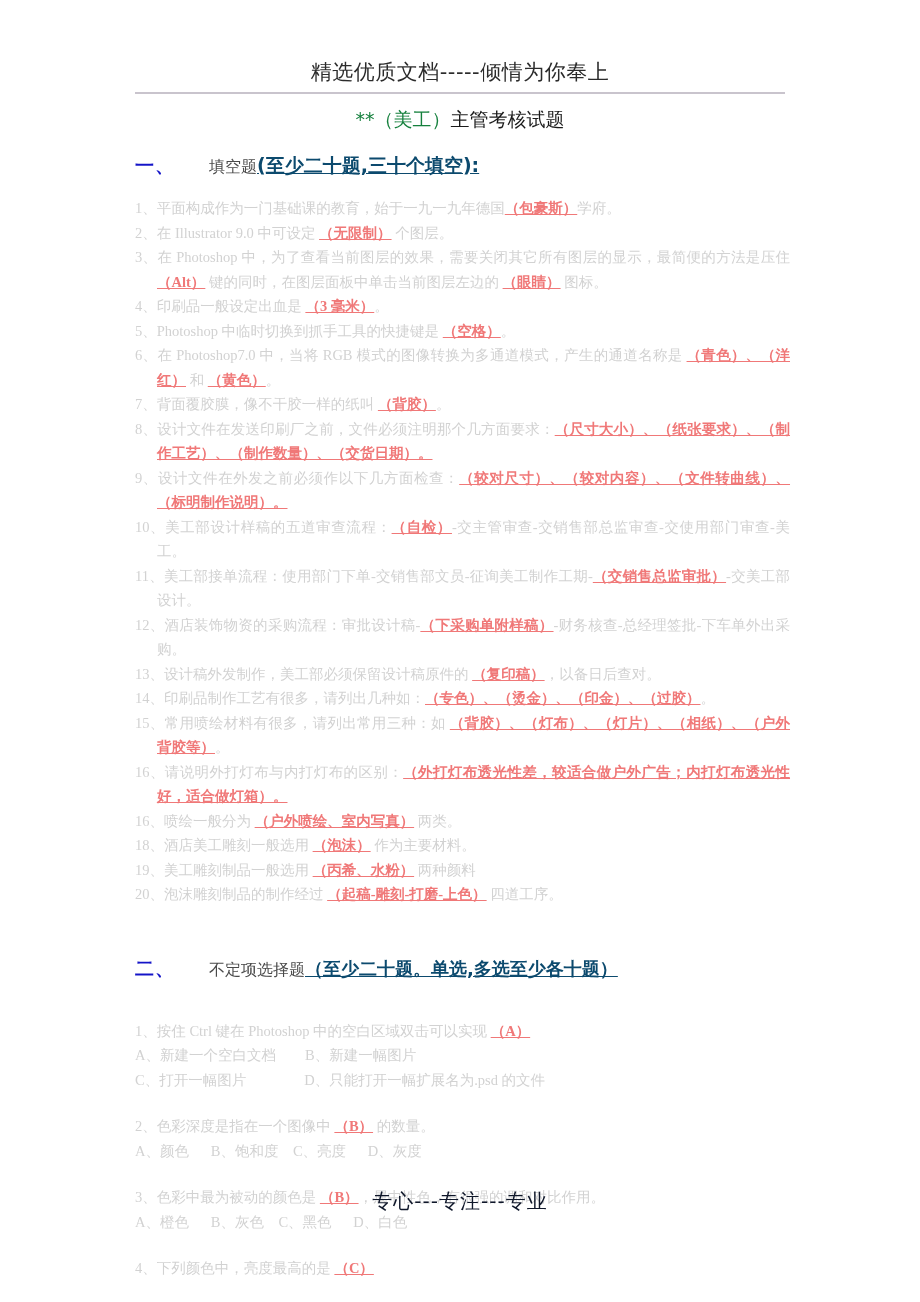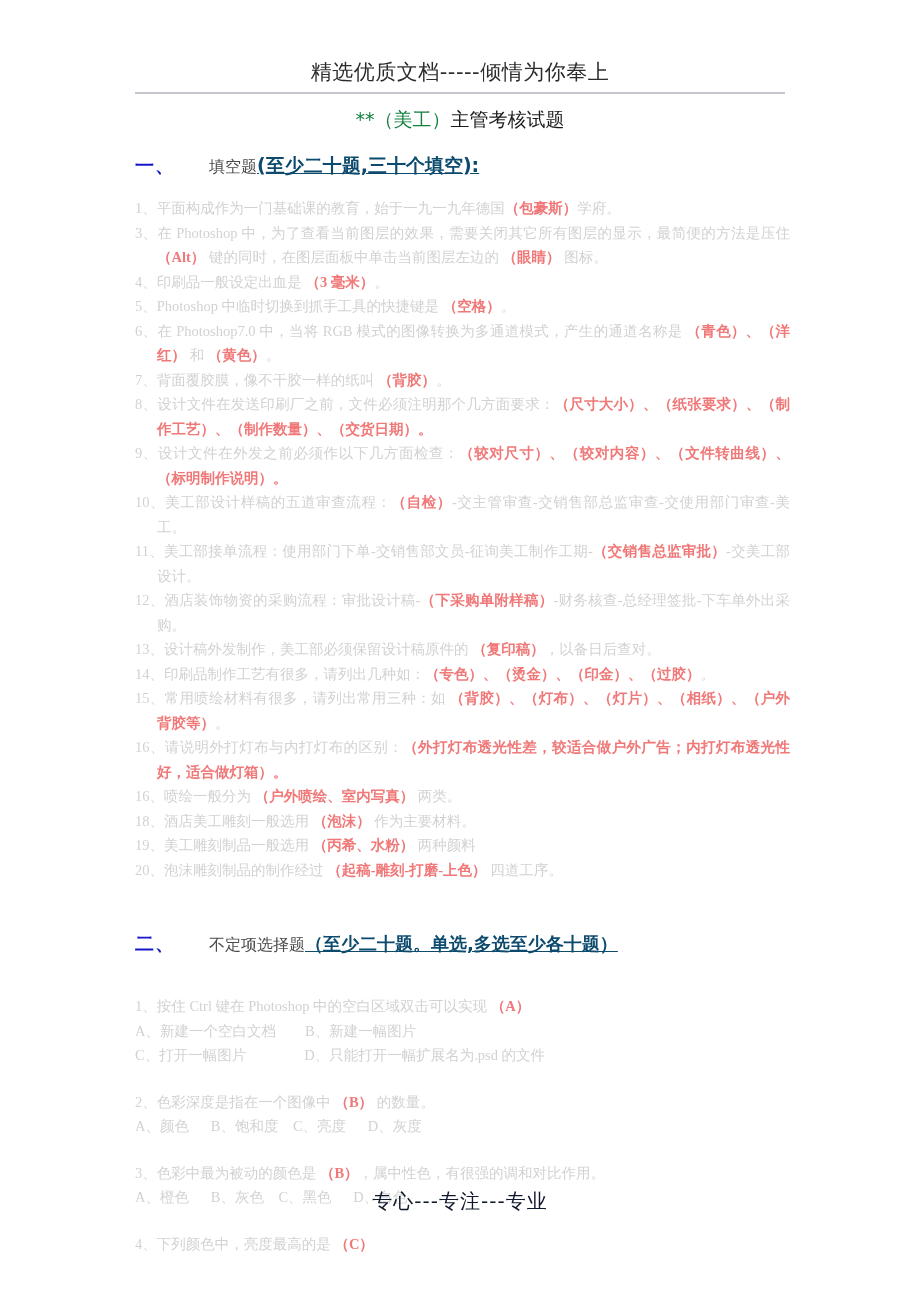--- a/index.html
+++ b/index.html
@@ -113,20 +113,21 @@
     line-height: 24.5px;
     color: #d2d2d2;
     padding-left: 22px;
     text-indent: -22px;
     margin-bottom: 0;
     text-align: justify;
   }
   .ans {
     color: #f07878;
     font-weight: bold;
+    text-decoration: underline;
   }
 
   
   .choice-list {
     margin: 34px 0 0 0;
     padding: 0;
     list-style: none;
   }
   .choice-q {
     margin-bottom: 22px;
@@ -171,20 +172,21 @@
   </div>
 
   <div class="content">
 
     <div class="section-head">
       <span class="sec-num">一、</span><span class="sec-gap"></span><span class="sec-name">填空题</span><span class="sec-note">(至少二十题,三十个填空):</span>
     </div>
 
     <ul class="fill-list">
         <li class="fill-item"><span>1、平面构成作为一门基础课的教育，始于一九一九年德国</span><span class="ans">（包豪斯）</span><span>学府。</span></li>
+        <li class="fill-item"><span>2、在 Illustrator 9.0 中可设定 </span><span class="ans">（无限制）</span><span> 个图层。</span></li>
         <li class="fill-item"><span>3、在 Photoshop 中，为了查看当前图层的效果，需要关闭其它所有图层的显示，最简便的方法是压住 </span><span class="ans">（Alt）</span><span> 键的同时，在图层面板中单击当前图层左边的 </span><span class="ans">（眼睛）</span><span> 图标。</span></li>
         <li class="fill-item"><span>4、印刷品一般设定出血是 </span><span class="ans">（3 毫米）</span><span>。</span></li>
         <li class="fill-item"><span>5、Photoshop 中临时切换到抓手工具的快捷键是 </span><span class="ans">（空格）</span><span>。</span></li>
         <li class="fill-item"><span>6、在 Photoshop7.0 中，当将 RGB 模式的图像转换为多通道模式，产生的通道名称是 </span><span class="ans">（青色）、（洋红）</span><span> 和 </span><span class="ans">（黄色）</span><span>。</span></li>
         <li class="fill-item"><span>7、背面覆胶膜，像不干胶一样的纸叫 </span><span class="ans">（背胶）</span><span>。</span></li>
         <li class="fill-item"><span>8、设计文件在发送印刷厂之前，文件必须注明那个几方面要求：</span><span class="ans">（尺寸大小）、（纸张要求）、（制作工艺）、（制作数量）、（交货日期）。</span></li>
         <li class="fill-item"><span>9、设计文件在外发之前必须作以下几方面检查：</span><span class="ans">（较对尺寸）、（较对内容）、（文件转曲线）、（标明制作说明）。</span></li>
         <li class="fill-item"><span>10、美工部设计样稿的五道审查流程：</span><span class="ans">（自检）</span><span>-交主管审查-交销售部总监审查-交使用部门审查-美工。</span></li>
         <li class="fill-item"><span>11、美工部接单流程：使用部门下单-交销售部文员-征询美工制作工期-</span><span class="ans">（交销售总监审批）</span><span>-交美工部设计。</span></li>
         <li class="fill-item"><span>12、酒店装饰物资的采购流程：审批设计稿-</span><span class="ans">（下采购单附样稿）</span><span>-财务核查-总经理签批-下车单外出采购。</span></li>

